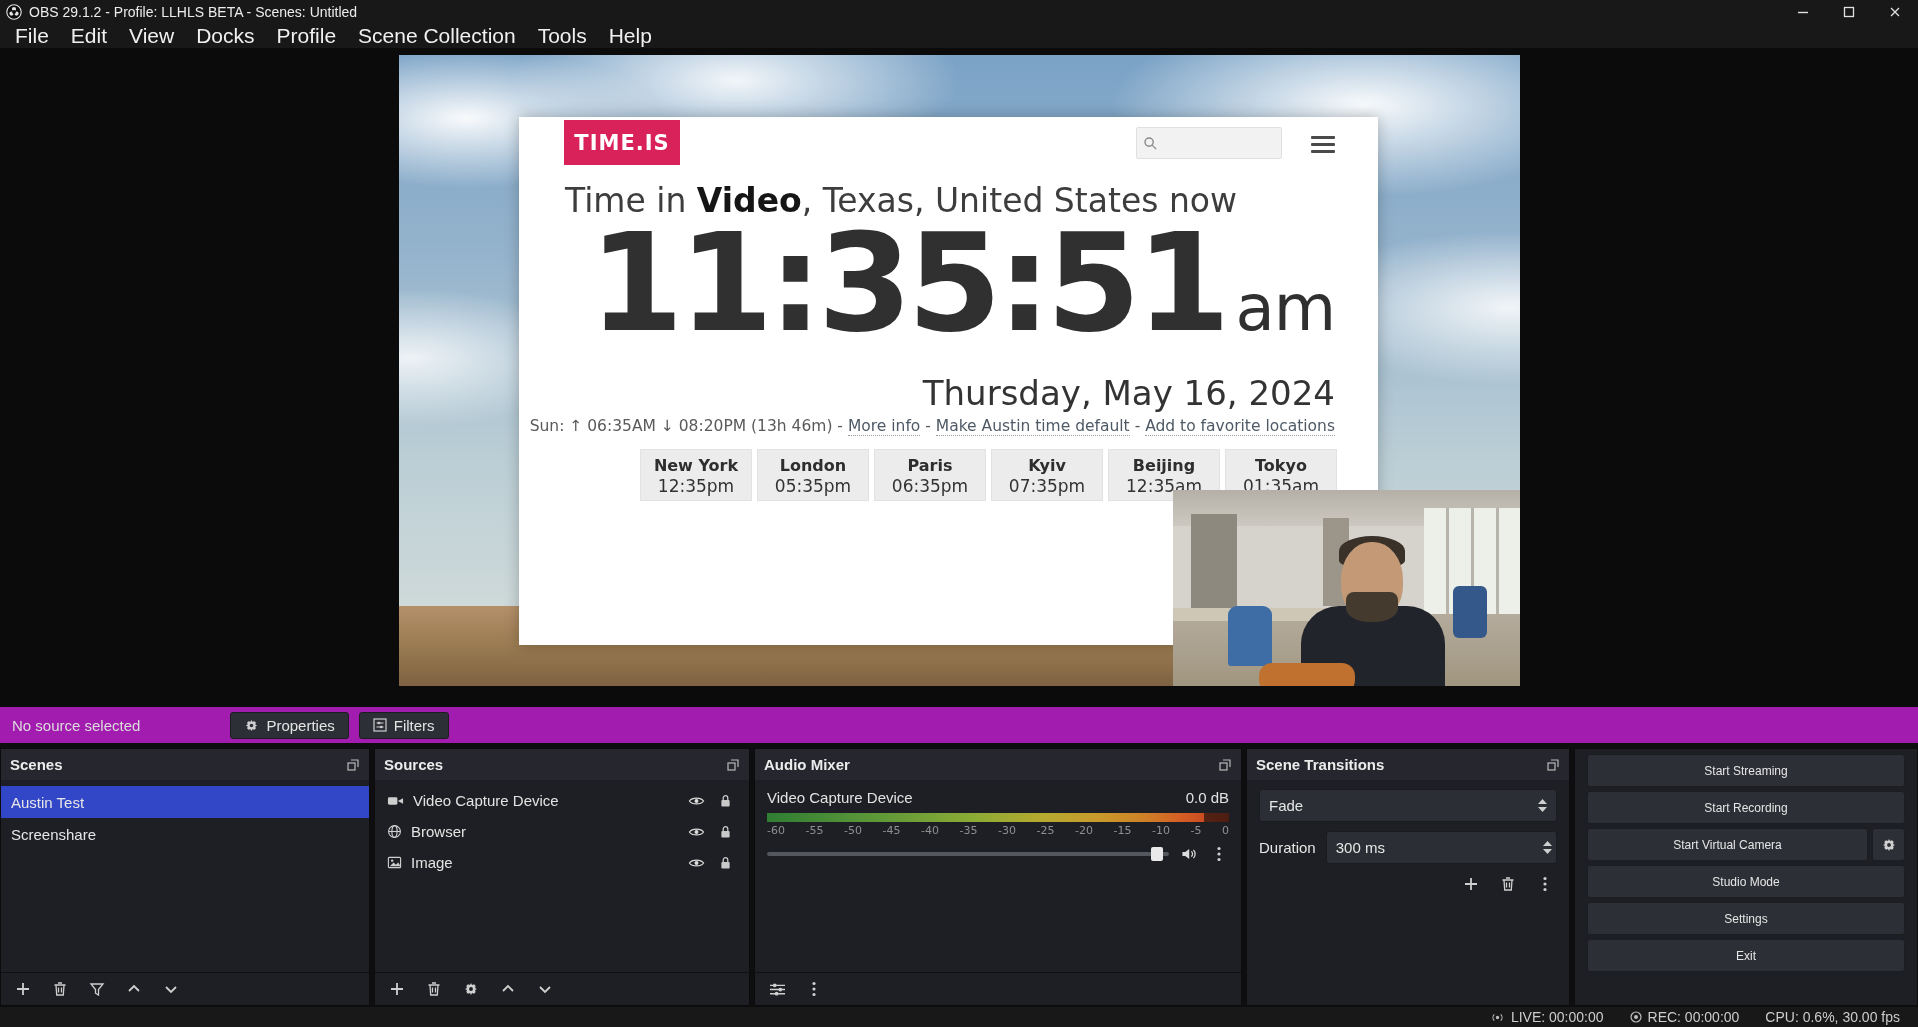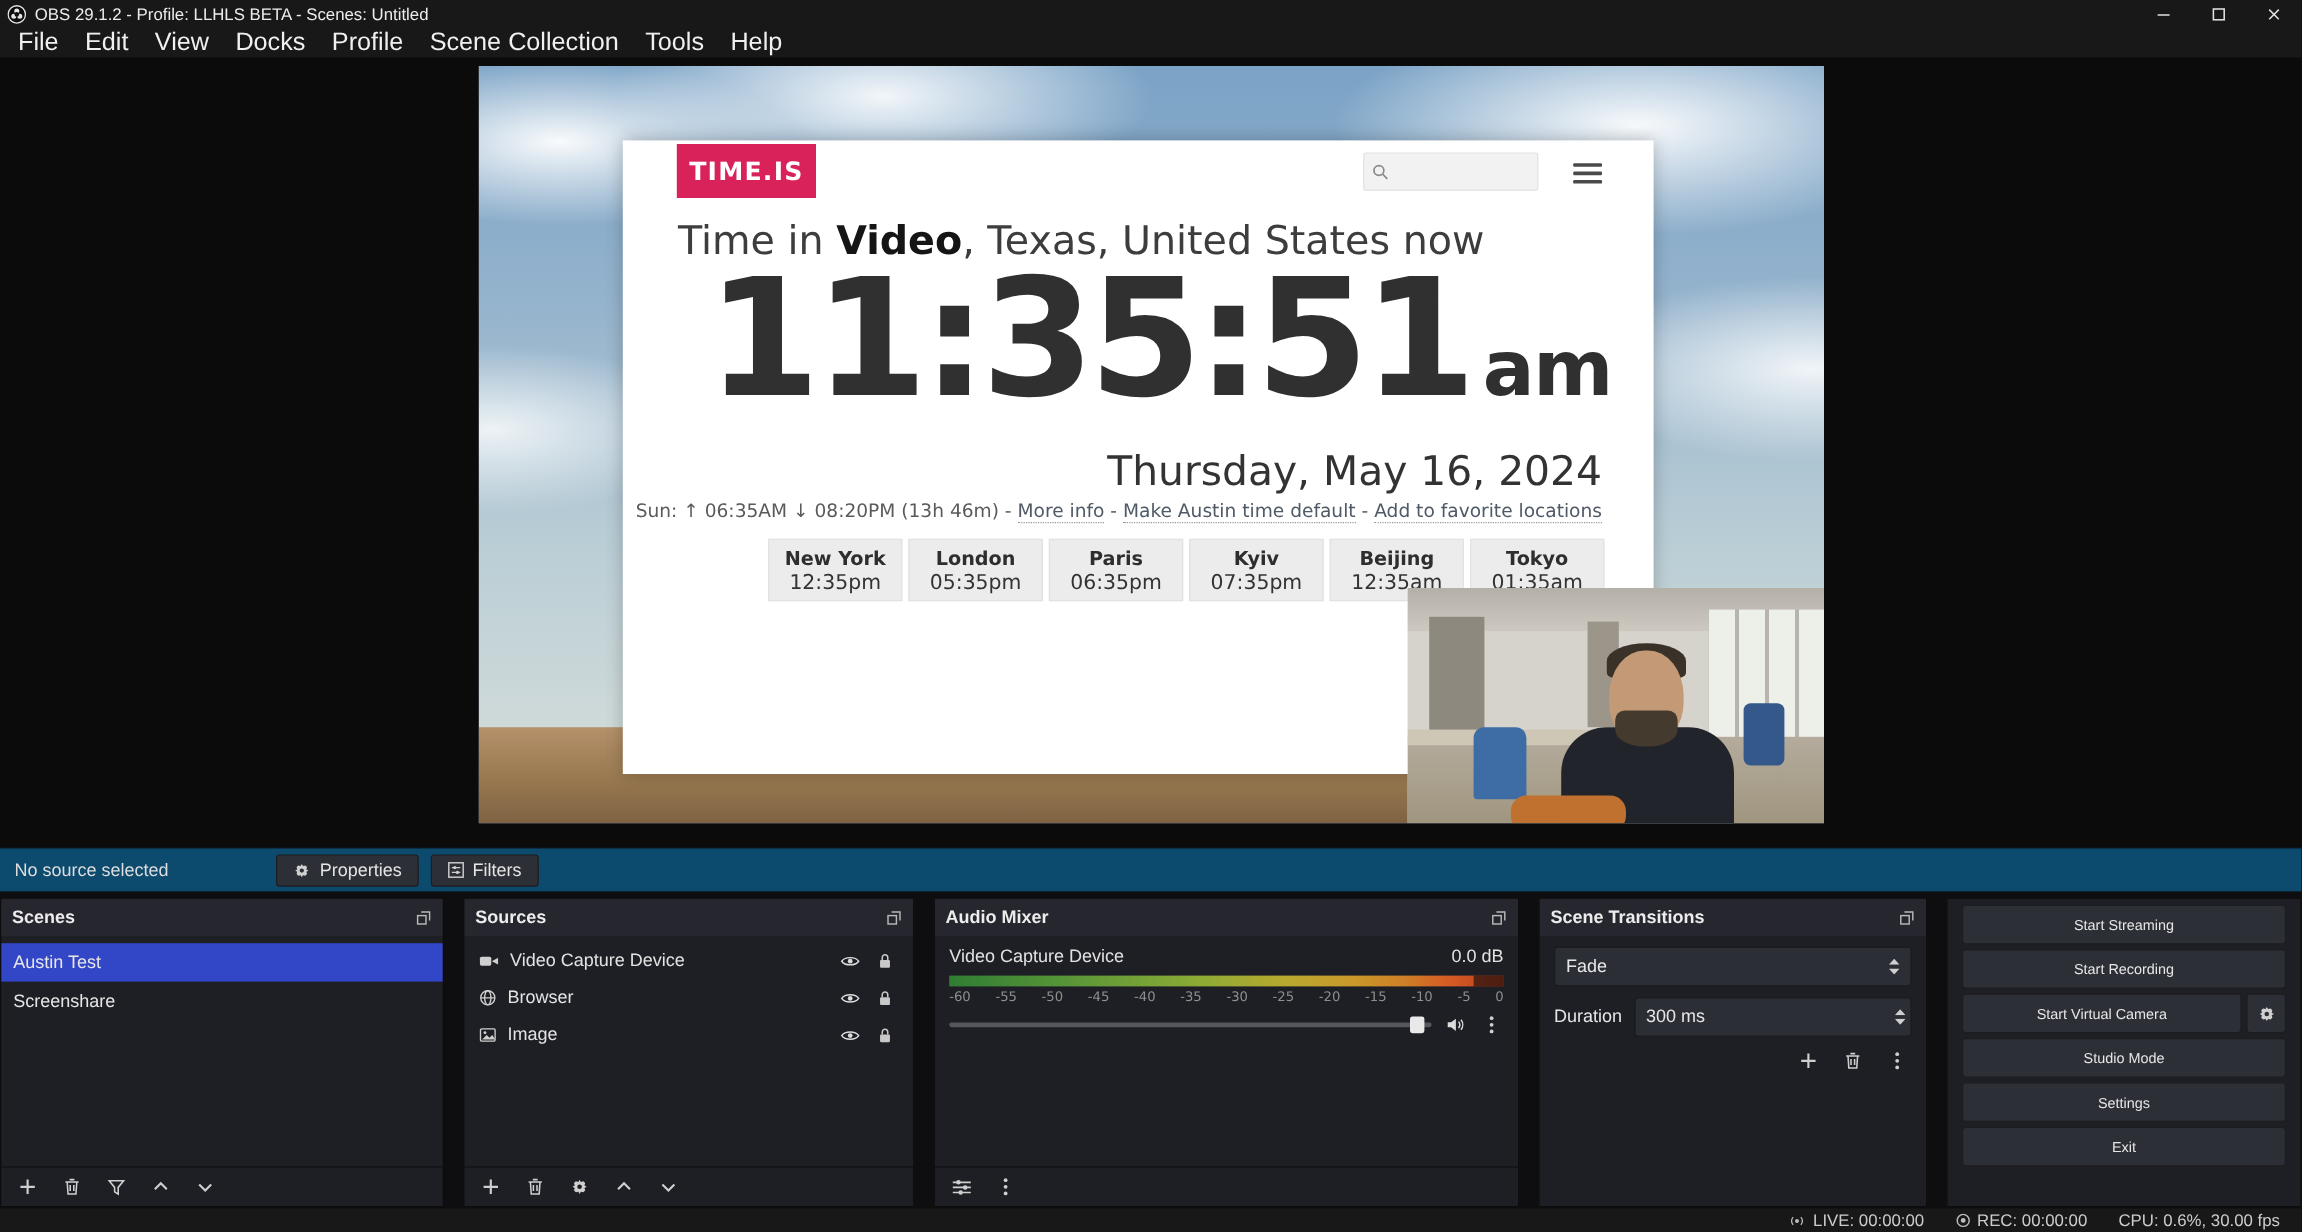--- a/index.html
+++ b/index.html
@@ -49,21 +49,21 @@
   .ti-search { position:absolute; left:617px; top:10px; width:146px; height:32px;
     background:#f2f2f2; border:1px solid #e0e0e0; border-radius:2px;
     display:flex; align-items:center; padding-left:6px; }
   .ti-burger { position:absolute; left:792px; top:15px; width:24px; }
   .ti-burger span { display:block; height:3px; background:#4a4a4a; margin:4px 0; border-radius:1px; }
   .ti-heading { position:absolute; left:46px; top:64px; font-size:33px; color:#3d3d3d;
     white-space:nowrap; }
   .ti-heading .b { color:#151515; font-weight:bold; }
   .ti-clock { position:absolute; left:70px; top:95px; display:flex; align-items:baseline; color:#303030; }
   .ti-time { font-size:136px; font-weight:bold; letter-spacing:-5px; line-height:1.05; }
-  .ti-ampm { font-size:64px; font-weight:bold; margin-left:10px; letter-spacing:-1px; }
+  .ti-ampm { font-size:64px; font-weight:normal; margin-left:10px; letter-spacing:-1px; }
   .ti-date { position:absolute; right:43px; top:256px; font-size:34px; color:#333; }
   .ti-sun { position:absolute; right:43px; top:300px; font-size:15.5px; color:#5a5a5a; white-space:nowrap; }
   .ti-link { color:#4f5a66; border-bottom:1px dotted #9a9a9a; cursor:pointer; }
   .ti-cities { position:absolute; left:121px; top:332px; display:flex; gap:5px; }
   .ti-city { width:112px; height:52px; background:#ececec; border:1px solid #e2e2e2;
     text-align:center; padding-top:6px; }
   .ti-city-name { font-size:16px; font-weight:bold; color:#2e2e2e; }
   .ti-city-time { font-size:17px; color:#333; margin-top:1px; }
 
   
@@ -88,30 +88,30 @@
   .p-head { position:absolute; bottom:66px; left:50px; width:62px; height:78px;
     background:#c49a76; border-radius:48% 48% 44% 44%; }
   .p-hair { position:absolute; bottom:120px; left:48px; width:66px; height:30px;
     background:#3a3129; border-radius:50% 50% 18% 18%; }
   .p-beard { position:absolute; bottom:64px; left:55px; width:52px; height:30px;
     background:#443a2d; border-radius:8px 8px 46% 46%; }
   .cam-orange { position:absolute; bottom:-7px; left:86px; width:96px; height:30px;
     background:#c0702f; border-radius:13px; }
 
   
-  .src-toolbar { flex:0 0 37px; background:#0c4a6e; border-top:1px solid #0d0d0e;
+  .src-toolbar { flex:0 0 37px; background:#a21caf; border-top:1px solid #0d0d0e;
     display:flex; align-items:center; padding-left:12px; }
   .src-status { font-size:15px; color:#dddddd; }
   .tb-btn { height:27px; background:#2d2f36; border:1px solid #1c1d21; border-radius:3px;
     display:flex; align-items:center; gap:7px; padding:0 13px; font-size:15px; color:#e4e4e4;
     margin-right:10px; cursor:default; }
   .tb-btn:first-of-type { margin-left:90px; }
 
   
-  .docks { flex:0 0 263px; background:#0e0e10; display:flex; gap:16px; padding-top:5px; }
+  .docks { flex:0 0 263px; background:#0e0e10; display:flex; gap:4px; padding-top:5px; }
   .panel { background:#1e1f24; border:1px solid #0c0c0d; display:flex; flex-direction:column; overflow:hidden; }
   .p-scenes { flex:0 0 370px; }
   .p-sources { flex:0 0 376px; }
   .p-mixer { flex:0 0 488px; }
   .p-transitions { flex:0 0 324px; }
   .p-controls { flex:1 1 auto; }
   .panel-header { flex:0 0 31px; background:#26272e; display:flex; align-items:center;
     justify-content:space-between; padding:0 9px; font-size:15px; font-weight:600; color:#ececec; }
   .panel-body { flex:1 1 auto; position:relative; }
   .panel-footer { flex:0 0 33px; border-top:1px solid #101013; display:flex; align-items:center;

